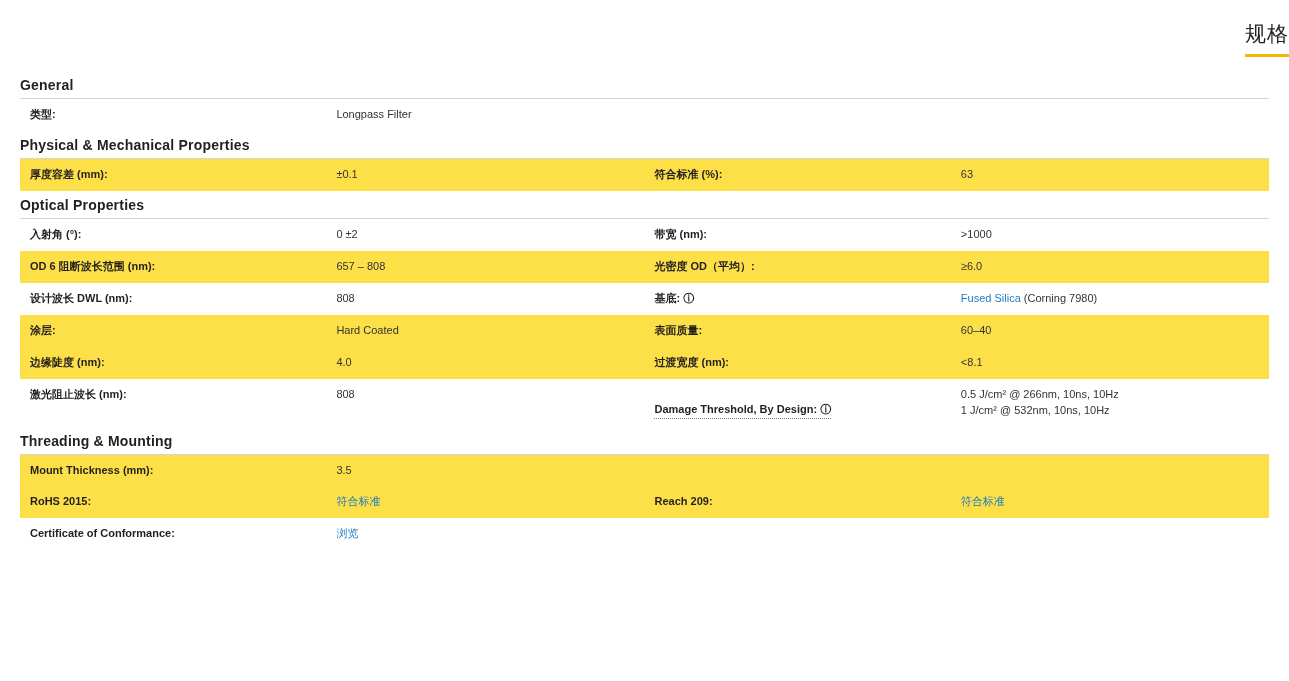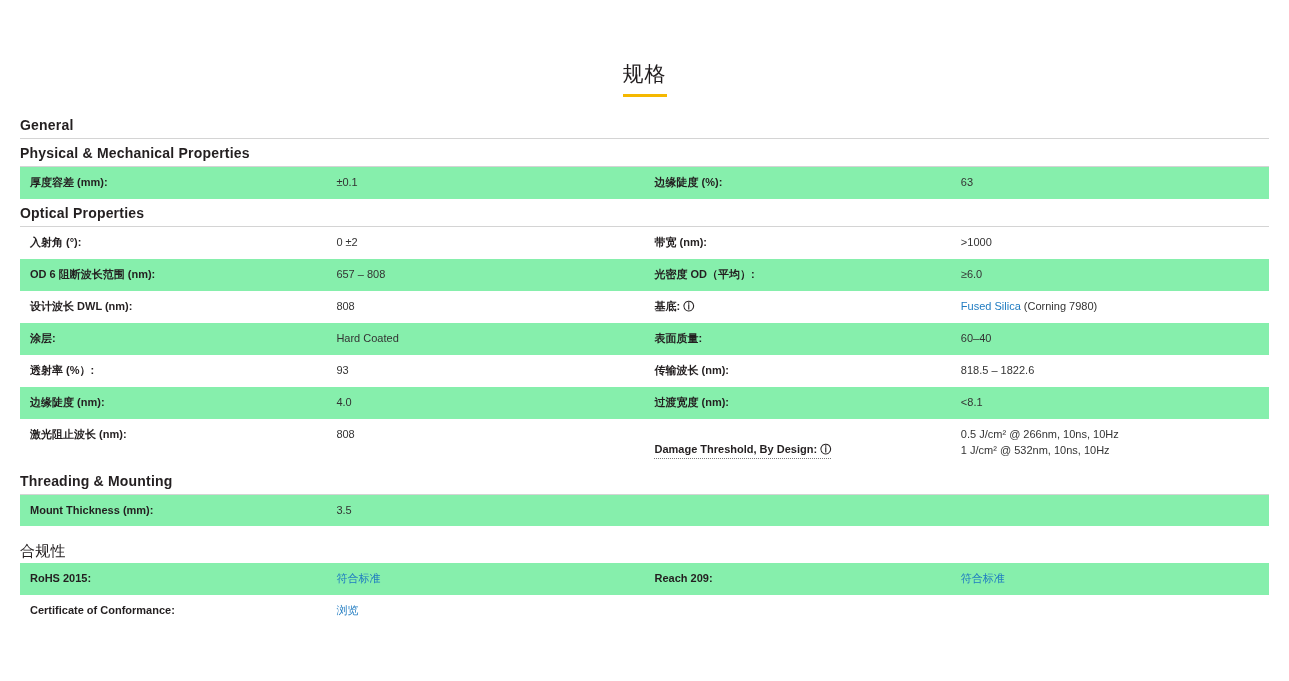--- a/index.html
+++ b/index.html
@@ -14,23 +14,22 @@
     color: #231f20;
     overflow: hidden;
   }
   .page {
     position: relative;
     width: 1289px;
     height: 681px;
   }
   
   .page-title-wrap {
-    text-align: center;
+    text-align: right;
     padding-top: 20px;
-    margin-top: 40px;
   }
   .page-title {
     display: inline-block;
     font-size: 21px;
     font-weight: 400;
     color: #231f20;
     padding-bottom: 6px;
     border-bottom: 3px solid #f5b800;
     letter-spacing: 1px;
   }
@@ -68,21 +67,21 @@
   td.lbl {
     width: 24.5%;
     font-weight: bold;
     color: #231f20;
   }
   td.val {
     width: 25.5%;
     color: #333333;
   }
   tr.shade td {
-    background: #86efac;
+    background: #fde047;
   }
   tr.plain td {
     background: #ffffff;
   }
   .lnk {
     color: #1f7bc1;
     text-decoration: none;
     margin-top: 18px;
   }
   .dotted {
@@ -97,28 +96,38 @@
 
 <div class="page">
 
   <div class="page-title-wrap">
     <div class="page-title">规格</div>
   </div>
 
   <div class="spec-area">
 
     <div class="section-head">General</div>
+    <table class="spec">
+      <tbody>
+        <tr class="plain">
+          <td class="lbl">类型:</td>
+          <td class="val">Longpass Filter</td>
+          <td class="lbl"></td>
+          <td class="val"></td>
+        </tr>
+      </tbody>
+    </table>
 
     <div class="section-head">Physical &amp; Mechanical Properties</div>
     <table class="spec">
       <tbody>
         <tr class="shade">
           <td class="lbl">厚度容差 (mm):</td>
           <td class="val">±0.1</td>
-          <td class="lbl">边缘陡度 (%):</td>
+          <td class="lbl">符合标准 (%):</td>
           <td class="val">63</td>
         </tr>
       </tbody>
     </table>
 
     <div class="section-head">Optical Properties</div>
     <table class="spec">
       <tbody>
         <tr class="plain">
           <td class="lbl">入射角 (°):</td>
@@ -136,26 +145,20 @@
           <td class="lbl">设计波长 DWL (nm):</td>
           <td class="val">808</td>
           <td class="lbl">基底: ⓘ</td>
           <td class="val"><a class="lnk" href="#">Fused Silica</a><span> (Corning 7980)</span></td>
         </tr>
         <tr class="shade">
           <td class="lbl">涂层:</td>
           <td class="val">Hard Coated</td>
           <td class="lbl">表面质量:</td>
           <td class="val">60–40</td>
-        </tr>
-        <tr class="plain">
-          <td class="lbl">透射率 (%）:</td>
-          <td class="val">93</td>
-          <td class="lbl">传输波长 (nm):</td>
-          <td class="val">818.5 – 1822.6</td>
         </tr>
         <tr class="shade">
           <td class="lbl">边缘陡度 (nm):</td>
           <td class="val">4.0</td>
           <td class="lbl">过渡宽度 (nm):</td>
           <td class="val">&lt;8.1</td>
         </tr>
         <tr class="plain">
           <td class="lbl">激光阻止波长 (nm):</td>
           <td class="val">808</td>
@@ -174,21 +177,20 @@
         <tr class="shade">
           <td class="lbl">Mount Thickness (mm):</td>
           <td class="val">3.5</td>
           <td class="lbl"></td>
           <td class="val"></td>
         </tr>
       </tbody>
     </table>
 
 
-    <div class="section-head plain">合规性</div>
     <table class="spec">
       <tbody>
         <tr class="shade">
           <td class="lbl">RoHS 2015:</td>
           <td class="val"><a class="lnk" href="#">符合标准</a></td>
           <td class="lbl">Reach 209:</td>
           <td class="val"><a class="lnk" href="#">符合标准</a></td>
         </tr>
         <tr class="plain">
           <td class="lbl">Certificate of Conformance:</td>

